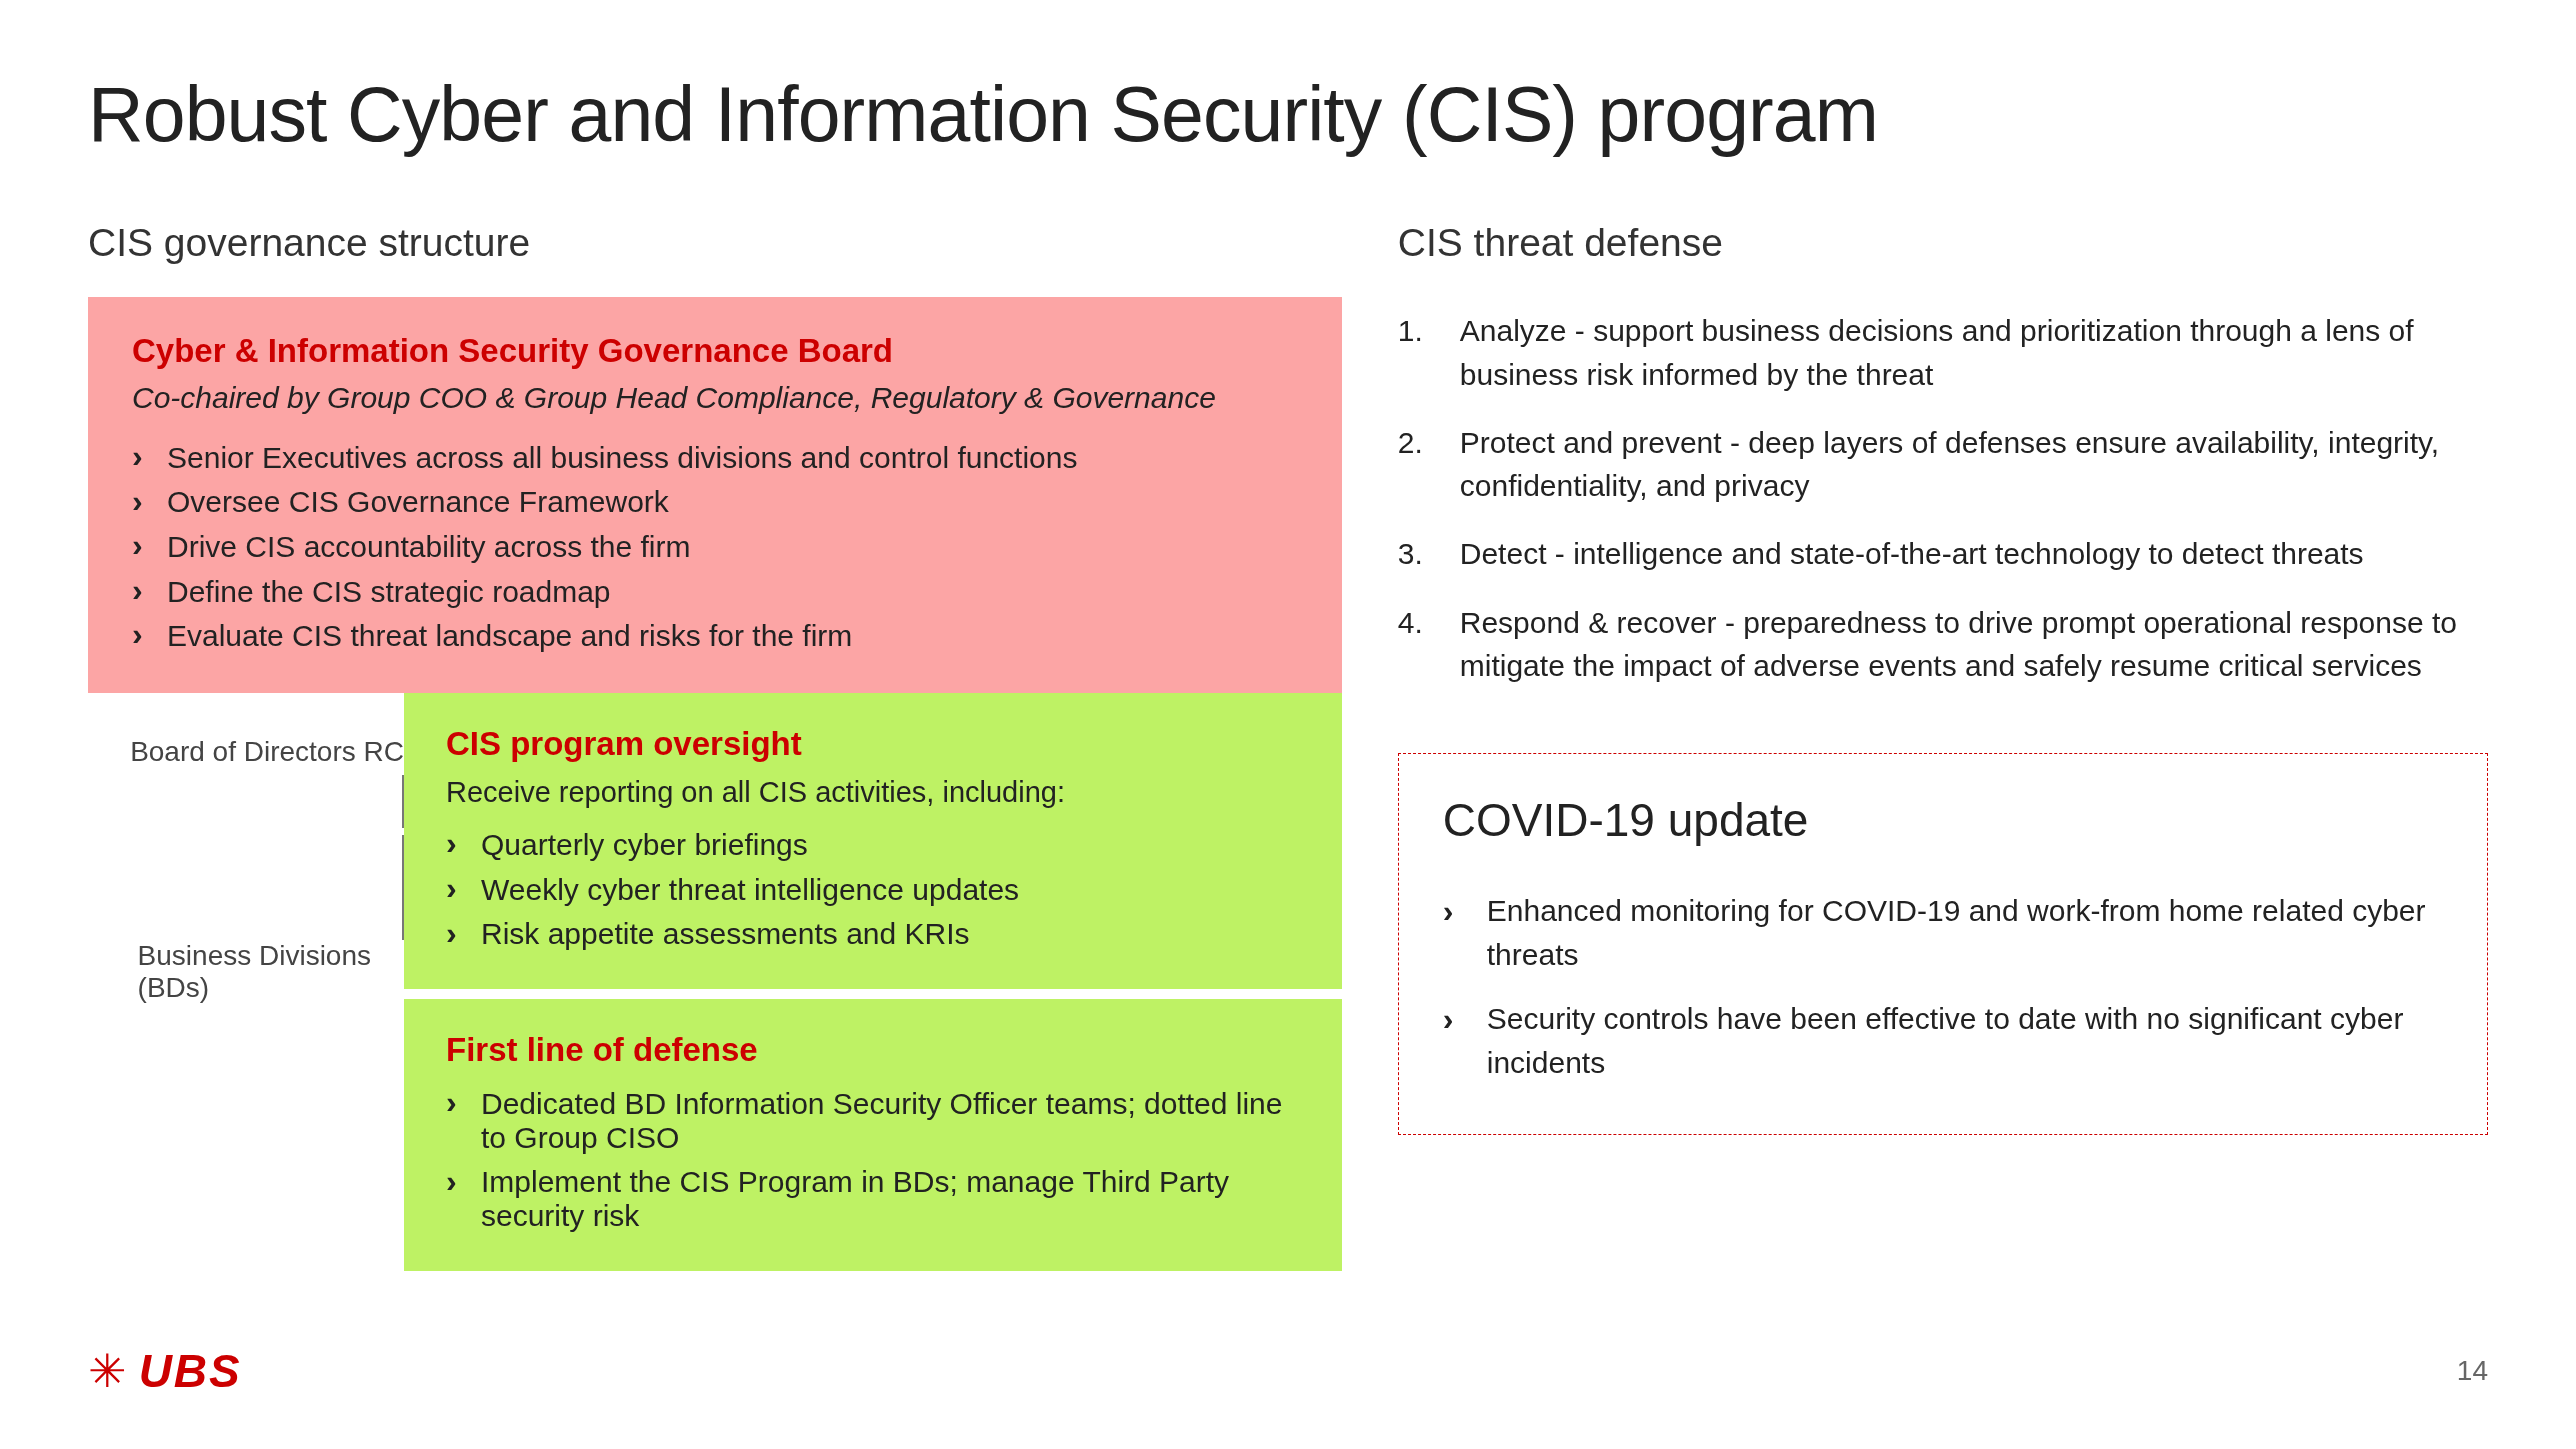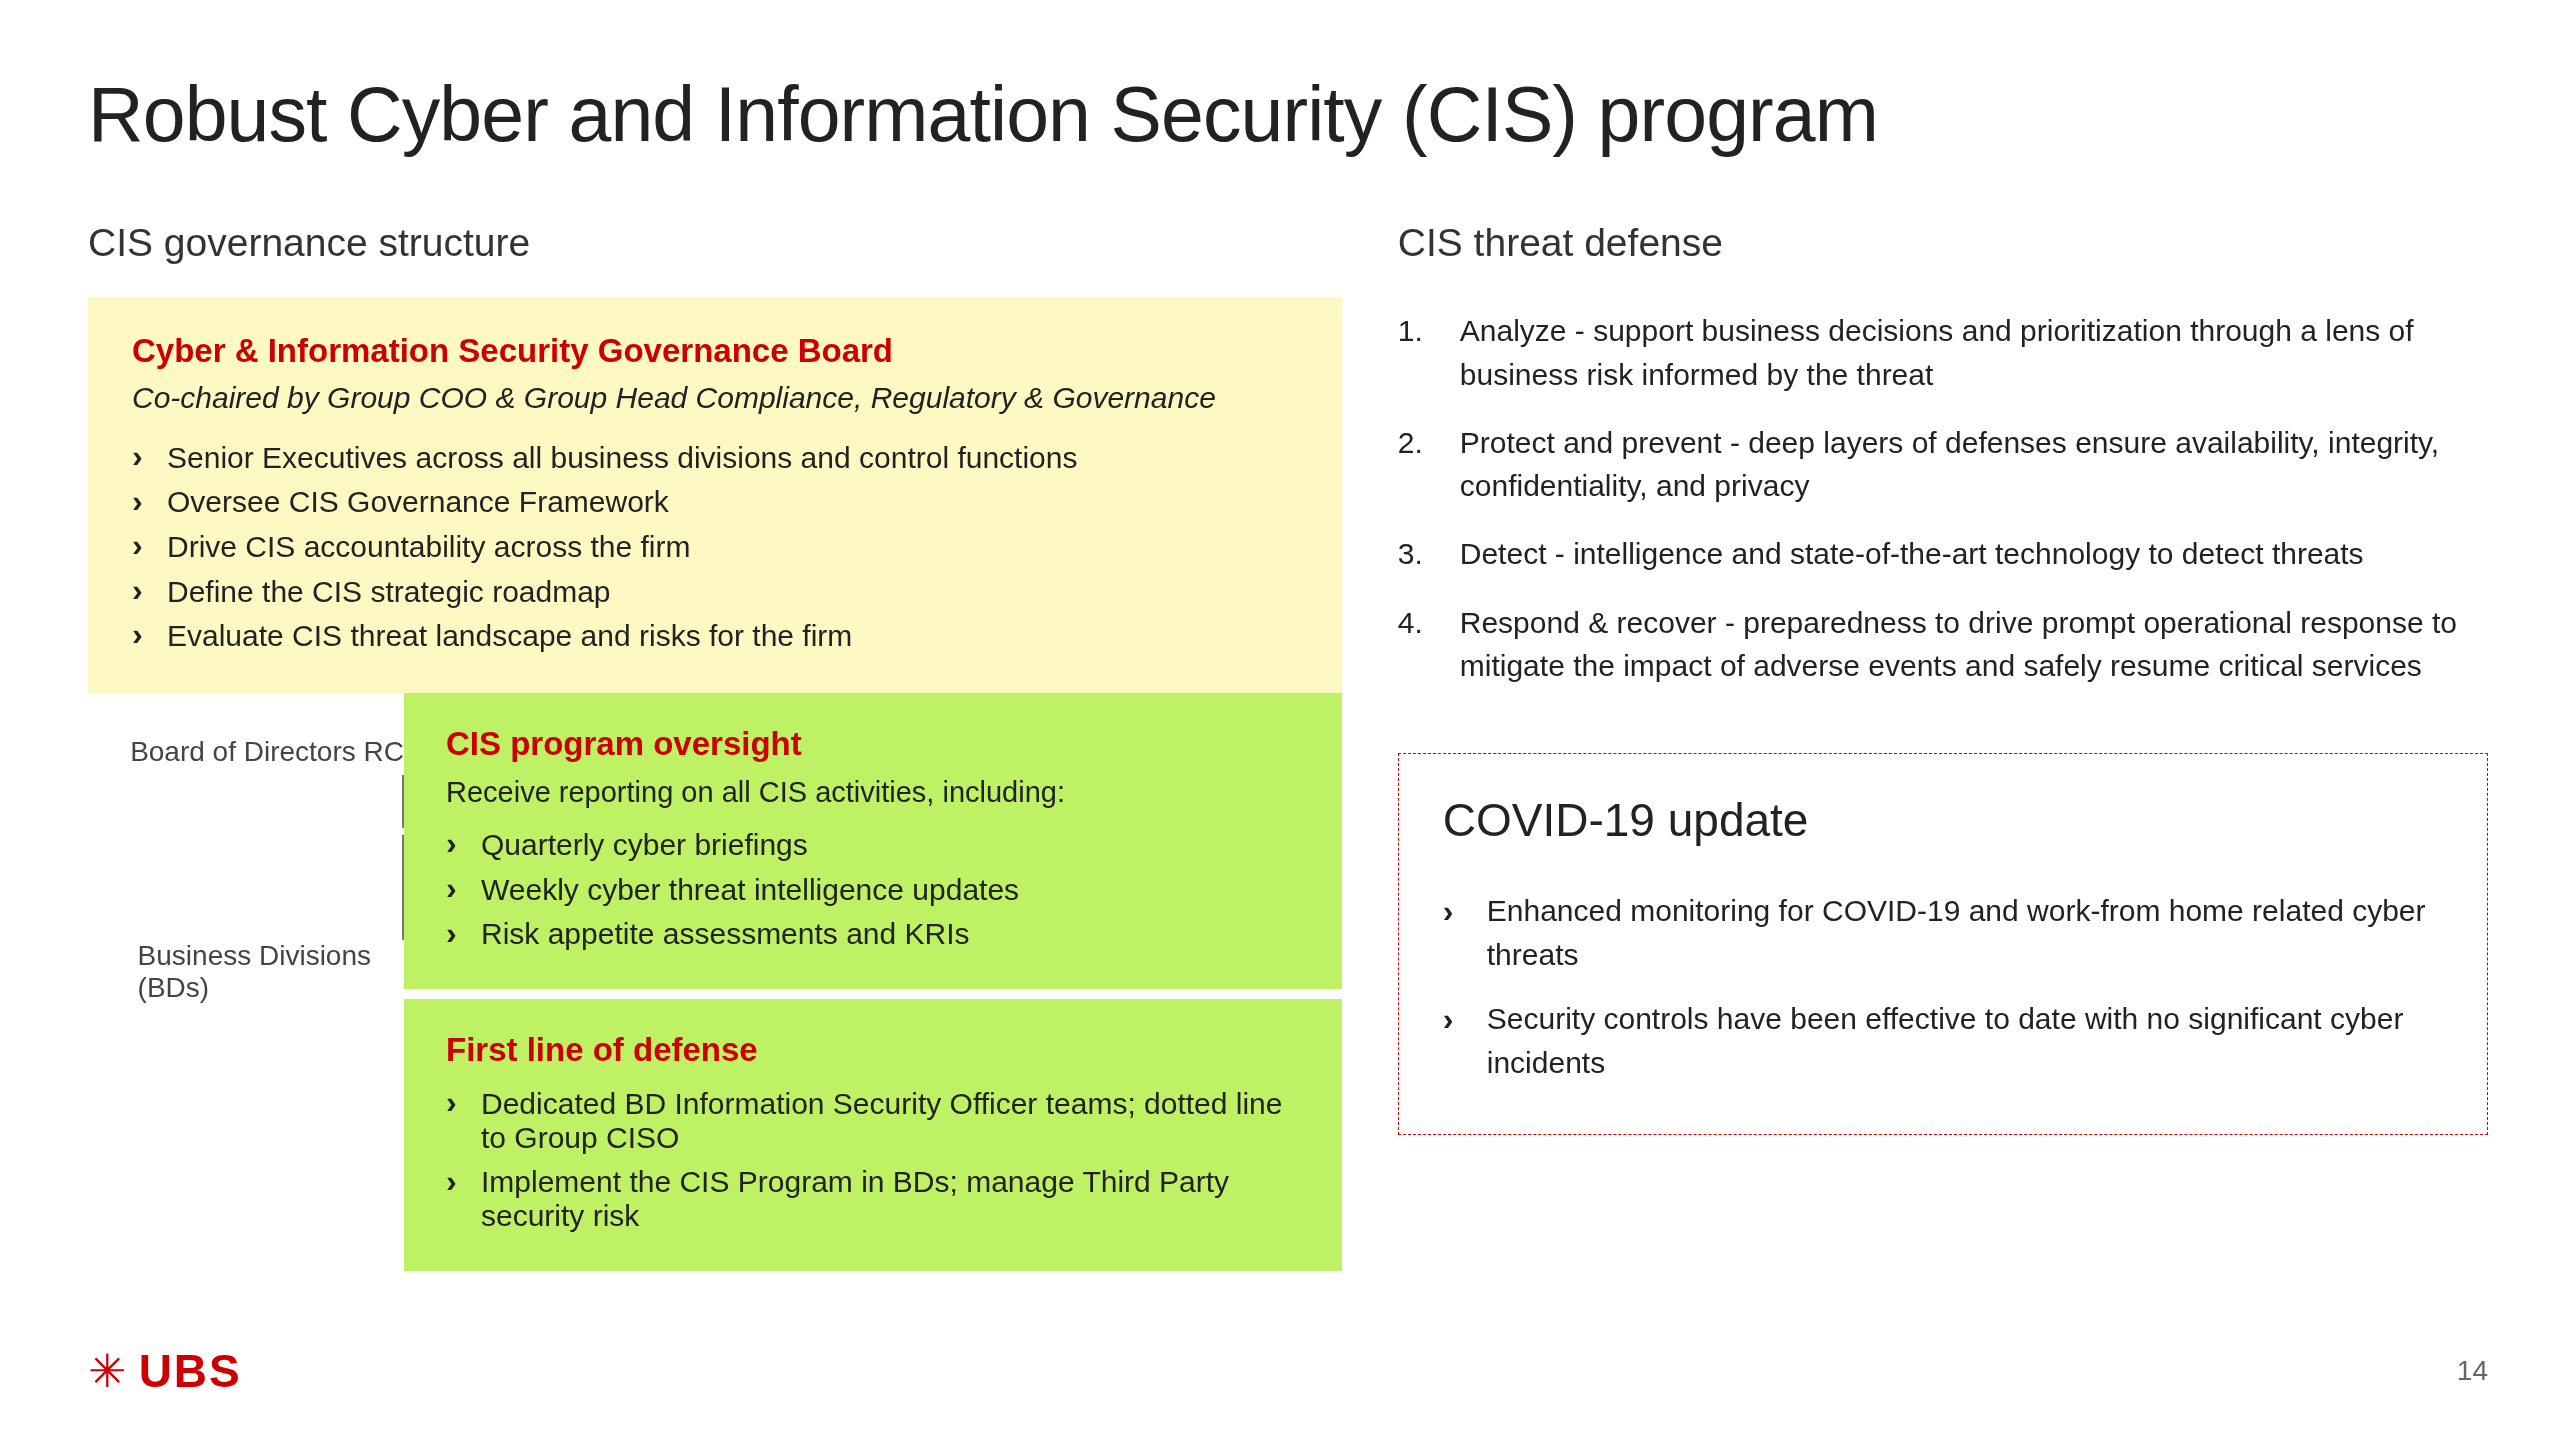--- a/index.html
+++ b/index.html
@@ -37,21 +37,21 @@
       flex: 1;
     }
     .section-heading {
       font-size: 39px;
       font-weight: 400;
       color: #333333;
       margin-bottom: 32px;
     }
     
     .governance-box {
-      background: #fef9c3;
+      background: #fca5a5;
       padding: 35px 44px;
       margin-bottom: 0;
     }
     .governance-box-title {
       font-size: 33px;
       font-weight: 600;
       color: #cc0000;
       margin-bottom: 10.5px;
     }
     .governance-box-subtitle {
@@ -166,20 +166,21 @@
     }
     .ubs-snowflake {
       color: #cc0000;
       font-size: 46px;
     }
     .ubs-text {
       color: #cc0000;
       font-size: 46px;
       font-weight: 700;
       letter-spacing: 1.8px;
+      font-style: italic;
     }
     .page-number {
       font-size: 28px;
       color: #666666;
     }
     
     .org-structure {
       display: flex;
       margin-top: 0;
     }

